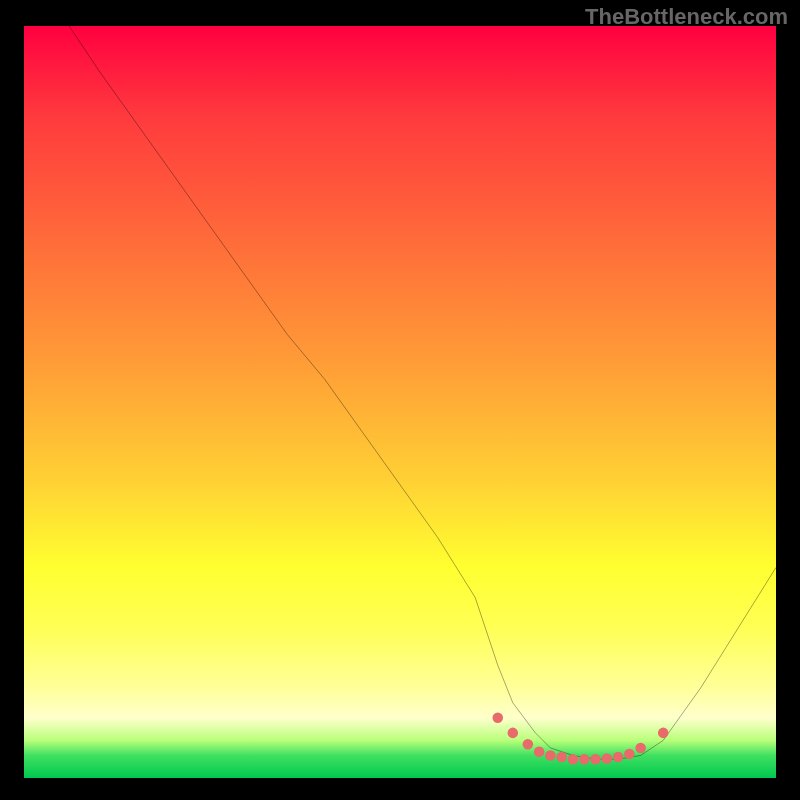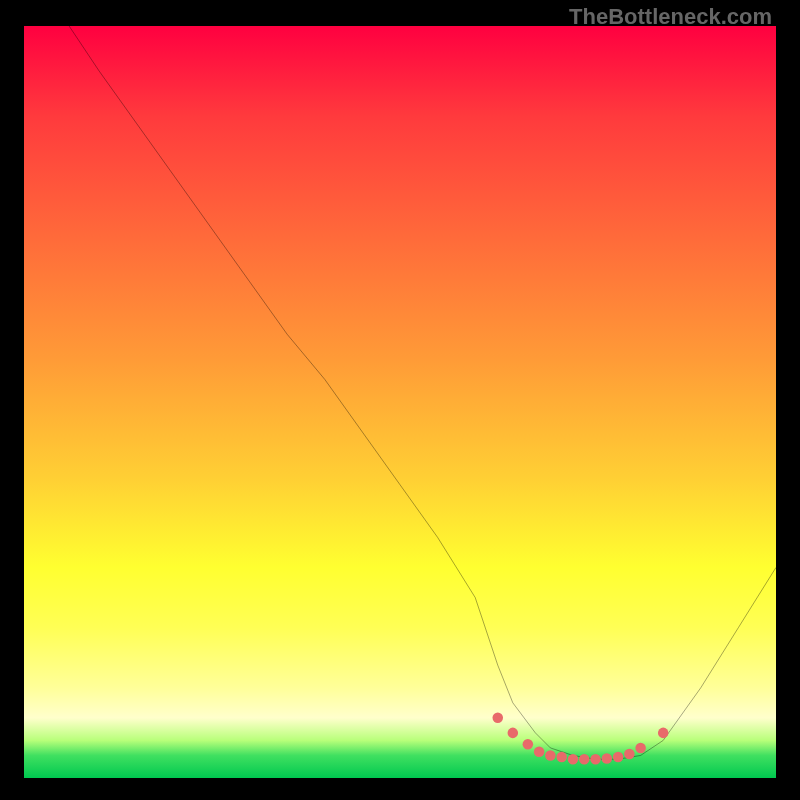--- a/index.html
+++ b/index.html
@@ -12,21 +12,21 @@
   }
   .container {
     position: relative;
     width: 800px;
     height: 800px;
     background: #000;
   }
   .watermark {
     position: absolute;
     top: 4px;
-    right: 28px;
+    right: 12px;
     color: #666;
     font-size: 22px;
     font-weight: bold;
     z-index: 10;
   }
   .plot-area {
     position: absolute;
     
     left: 24px;
     top: 26px;

